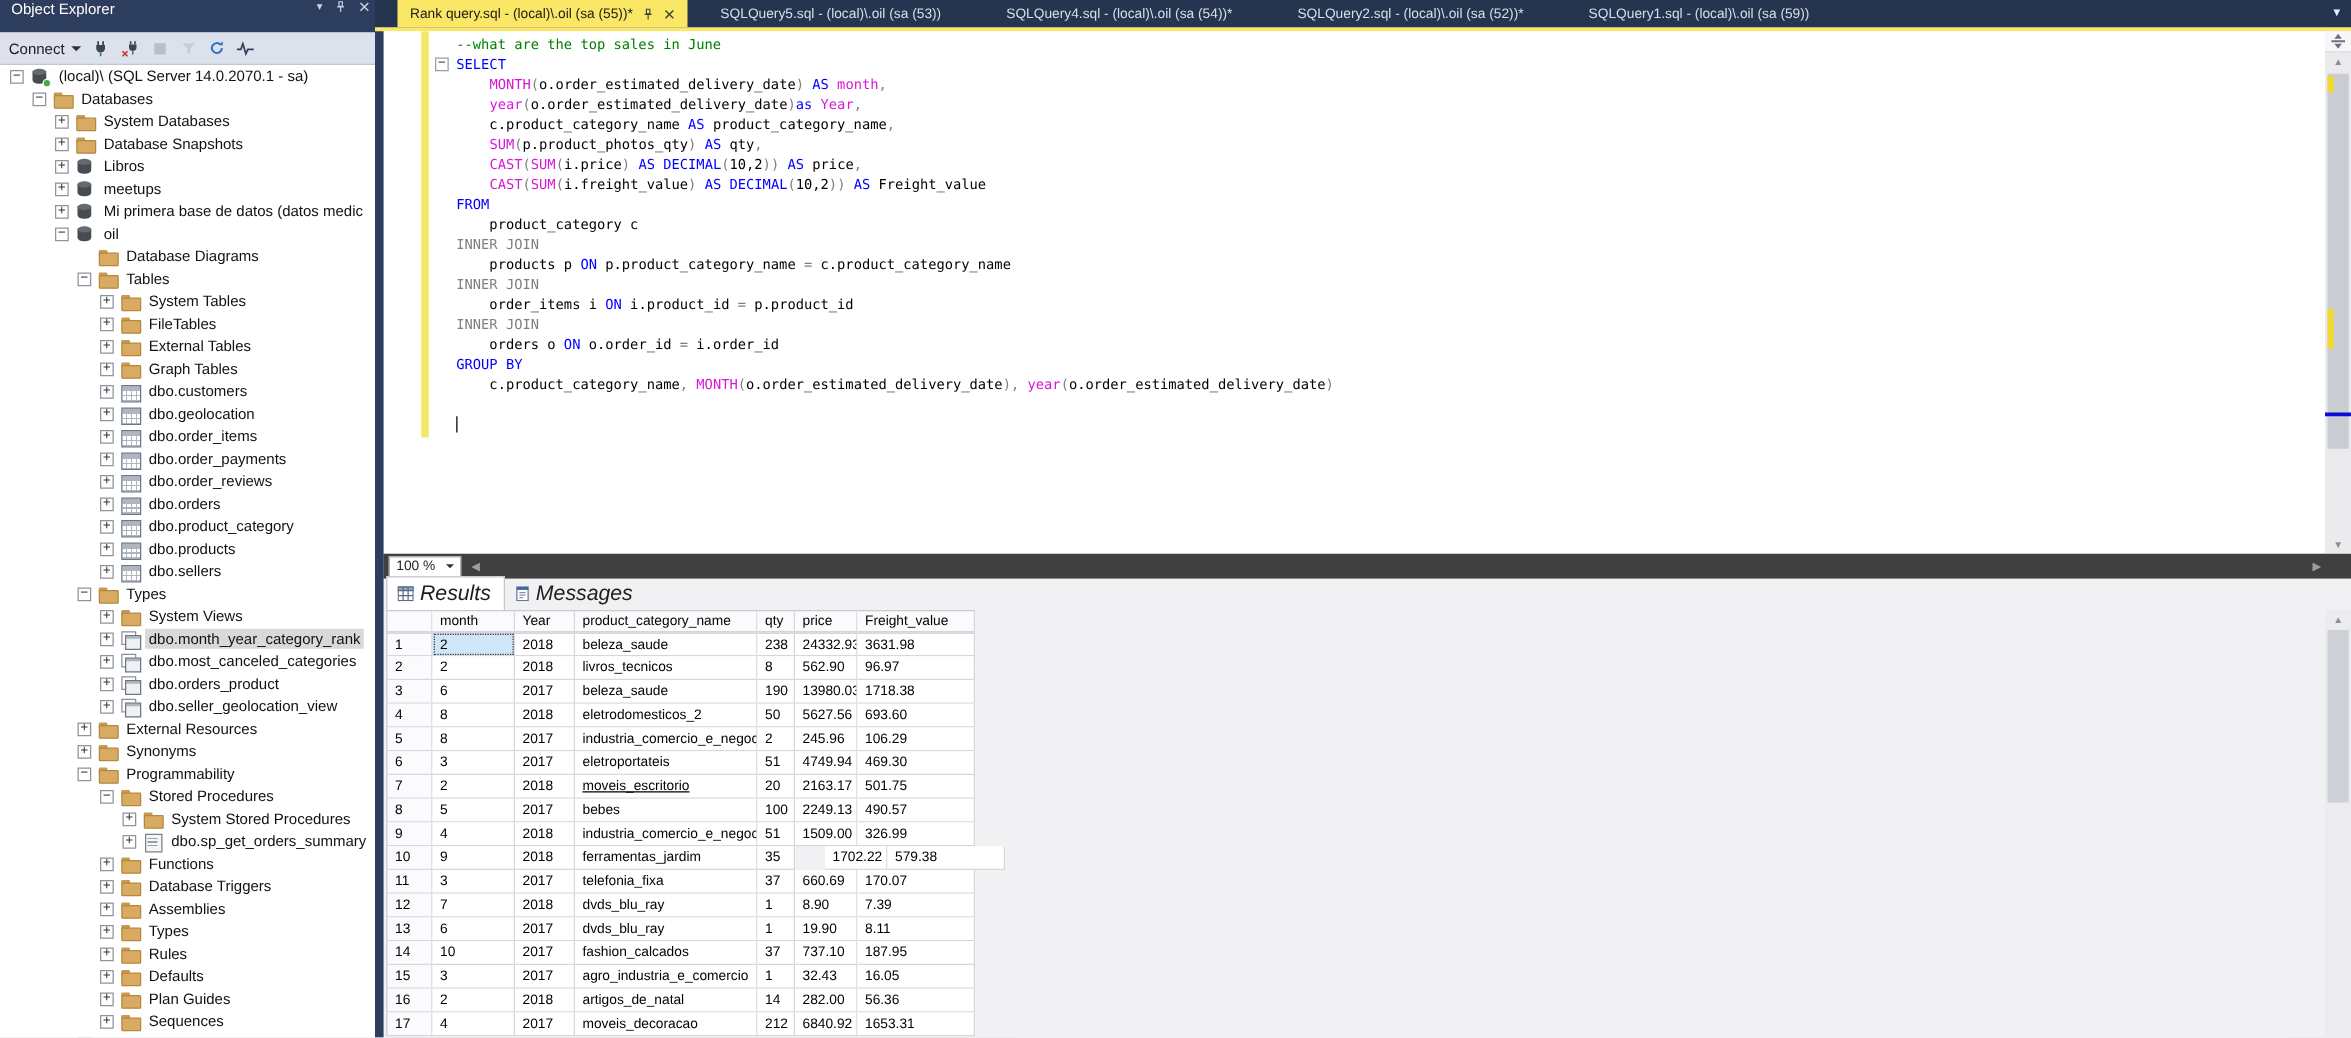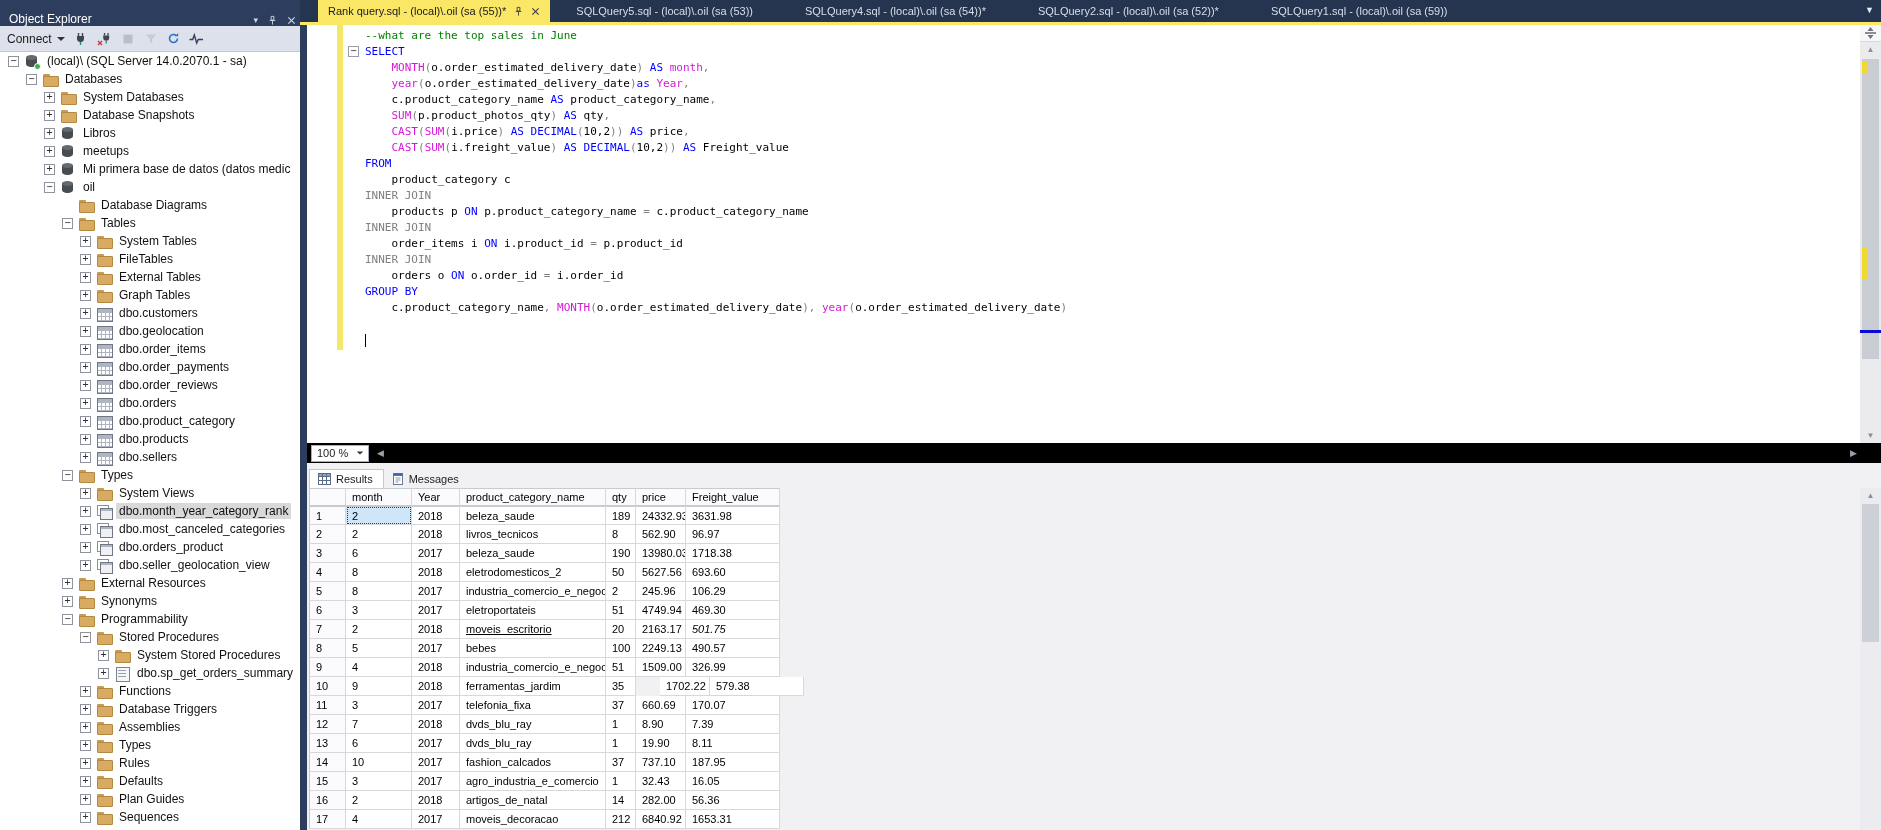--- a/index.html
+++ b/index.html
@@ -3,21 +3,21 @@
 <meta charset="utf-8">
 <style>
   * { margin:0; padding:0; box-sizing:border-box; }
   html,body { width:1881px; height:830px; overflow:hidden; background:#e8eaf0;
               font-family:"Liberation Sans","DejaVu Sans",sans-serif; }
   #root { position:relative; width:1881px; height:830px; }
 
   
   #object-explorer { position:absolute; left:0; top:0; width:300px; height:830px; background:#fff; }
   .oe-title { height:26px; background:var(--navy,#2d3d5e); color:#fff; font-size:12px;
-              display:flex; align-items:flex-end; padding:0 4px 0 9px; }
+              display:flex; align-items:flex-start; padding:0 4px 0 9px; }
   .oe-title-icons { margin-left:auto; display:flex; align-items:center; gap:9px; color:#cdd5e2; }
   .oe-title-icons .ticonbtn { cursor:default; font-size:9px; line-height:1; display:flex; align-items:center; }
   .oe-toolbar { height:26px; background:#dde1ec; border-bottom:1px solid #c2c6d4;
                 display:flex; align-items:center; gap:9px; padding:0 7px; font-size:12px; color:#1b1b1b; }
   .connect-btn { display:flex; align-items:center; gap:5px; }
   .caret-down { width:0; height:0; border-left:4px solid transparent; border-right:4px solid transparent;
                 border-top:4px solid #333; display:inline-block; }
   .tb-icon { display:flex; align-items:center; }
   #oe-tree { position:absolute; left:0; top:52px; right:0; bottom:0; background:#fff; overflow:hidden;
              font-size:12px; color:#111; }
@@ -96,31 +96,31 @@
   .sb-grip { height:17px; background:#f7f7f9; display:flex; align-items:center; justify-content:center;
              border-bottom:1px solid #d8d8de; }
   .sb-arrow { height:15px; display:flex; align-items:center; justify-content:center; color:#8a8f99; font-size:8px; }
   #ed-thumb { position:absolute; left:2px; right:2px; top:34px; height:300px; background:#c9ccd3; }
   .mk-y1 { position:absolute; left:2px; top:36px; width:5px; height:13px; background:#f0d832; }
   .mk-y2 { position:absolute; left:2px; top:222px; width:5px; height:32px; background:#f0d832; }
   .mk-blue { position:absolute; left:0; right:0; top:305px; height:3px; background:#0b0bd6; }
   #ed-scroll .sb-arrow.down { position:absolute; bottom:0; left:0; right:0; }
 
   
-  #zoom-row { position:absolute; left:7px; right:0; top:443px; height:20px; background:#000000;
+  #zoom-row { position:absolute; left:7px; right:0; top:443px; height:20px; background:#404040;
               display:flex; align-items:center; }
   #zoom-select { width:58px; height:17px; margin-left:4px; background:#fff; border:1px solid #a9adbb;
                  font-size:11px; display:flex; align-items:center; padding-left:5px; color:#222; }
   #zoom-select .caret-down { margin-left:auto; margin-right:4px; transform:scale(.8); }
   #h-left-arrow { margin-left:8px; color:#9aa0aa; font-size:9px; }
   #h-right-arrow { position:absolute; right:24px; color:#9aa0aa; font-size:9px; }
 
   
   #results-pane { position:absolute; left:7px; right:0; top:463px; bottom:0; background:#f1f1f4; }
-  #results-tabs { position:absolute; left:2px; top:4px; height:21px; display:flex; align-items:flex-end; font-size:11px; }
+  #results-tabs { position:absolute; left:2px; top:4px; height:21px; display:flex; align-items:flex-end; font-size:17px;font-style:italic; }
   .rtab { display:flex; align-items:center; gap:5px; padding:3px 10px 3px 8px; color:#1c1c1c; }
   .rtab.active { background:#fff; border:1px solid #c6c6cе; border:1px solid #c6c6ce; border-bottom:none; }
   #grid { position:absolute; left:2px; top:25px; font-size:11px; color:#000; }
   .g-row { display:flex; }
   .g-cell { border-right:1px solid #d8d8dc; border-bottom:1px solid #d8d8dc; background:#fff;
             padding:0 0 0 6px; display:flex; align-items:center; overflow:hidden; white-space:nowrap; }
   .g-head .g-cell { background:#fbfbfd; border-bottom:1px solid #c9c9d0; height:18px; }
   .g-body .g-cell { height:19px; }
   .g-cell.rownum { background:#fbfbfd; }
   .g-row:first-child .g-cell { border-top:1px solid #c9c9d0; }
@@ -517,21 +517,21 @@
             <div class="g-cell" style="width: 30px;">qty</div>
             <div class="g-cell" style="width: 50px;">price</div>
             <div class="g-cell" style="width: 94px;">Freight_value</div>
           </div>
           <div class="g-body">
             <div class="g-row">
               <div class="g-cell first rownum" style="width: 37px;">1</div>
               <div class="g-cell sel" style="width: 66px;">2</div>
               <div class="g-cell" style="width: 48px;">2018</div>
               <div class="g-cell" style="width: 146px;">beleza_saude</div>
-              <div class="g-cell" style="width: 30px;">189</div>
+              <div class="g-cell" style="width: 30px;">238</div>
               <div class="g-cell" style="width: 50px;">24332.93</div>
               <div class="g-cell" style="width: 94px;">3631.98</div>
             </div>
             <div class="g-row">
               <div class="g-cell first rownum" style="width: 37px;">2</div>
               <div class="g-cell" style="width: 66px;">2</div>
               <div class="g-cell" style="width: 48px;">2018</div>
               <div class="g-cell" style="width: 146px;">livros_tecnicos</div>
               <div class="g-cell" style="width: 30px;">8</div>
               <div class="g-cell" style="width: 50px;">562.90</div>
@@ -573,21 +573,21 @@
               <div class="g-cell" style="width: 50px;">4749.94</div>
               <div class="g-cell" style="width: 94px;">469.30</div>
             </div>
             <div class="g-row">
               <div class="g-cell first rownum" style="width: 37px;">7</div>
               <div class="g-cell" style="width: 66px;">2</div>
               <div class="g-cell" style="width: 48px;">2018</div>
               <div class="g-cell" style="width: 146px; text-decoration: underline;">moveis_escritorio</div>
               <div class="g-cell" style="width: 30px;">20</div>
               <div class="g-cell" style="width: 50px;">2163.17</div>
-              <div class="g-cell" style="width: 94px; font-style: italic;">501.75</div>
+              <div class="g-cell" style="width: 94px;">501.75</div>
             </div>
             <div class="g-row">
               <div class="g-cell first rownum" style="width: 37px;">8</div>
               <div class="g-cell" style="width: 66px;">5</div>
               <div class="g-cell" style="width: 48px;">2017</div>
               <div class="g-cell" style="width: 146px;">bebes</div>
               <div class="g-cell" style="width: 30px;">100</div>
               <div class="g-cell" style="width: 50px;">2249.13</div>
               <div class="g-cell" style="width: 94px;">490.57</div>
             </div>

